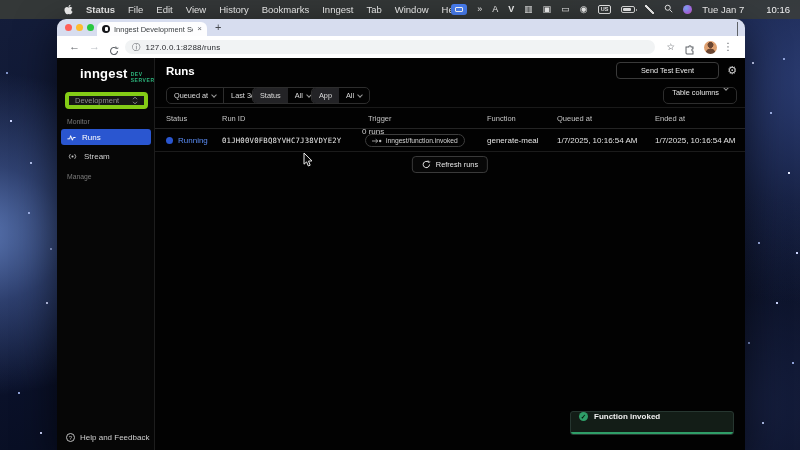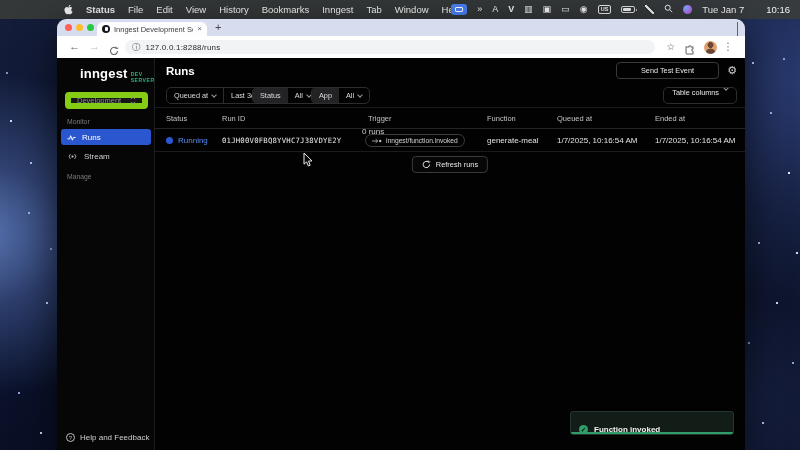--- a/index.html
+++ b/index.html
@@ -69,21 +69,21 @@
                 radial-gradient(circle at 50% 95%, #6b4632 0 34%, rgba(0,0,0,0) 36%), #dfa070; }
   .tb-dots { position:absolute; right:12px; top:4.5px; font-size:10px; color:#5f6368; }
 
   
   .content { position:absolute; left:0; top:39px; width:688px; height:392px; background:#020202; display:flex; }
   .sidebar { position:relative; width:98px; height:100%; background:#060606; border-right:1px solid #1d1d1d; flex:0 0 auto; }
   .logo-row { position:absolute; left:23px; top:9px; display:flex; align-items:flex-start; gap:3px; }
   .logo { font-size:13px; font-weight:800; color:#fff; letter-spacing:.2px; line-height:1; }
   .logo-badge { font-size:5px; font-weight:700; color:#2cb47c; letter-spacing:.6px; margin-top:4px; }
   .env-sel { position:absolute; left:8px; top:34px; width:83px; height:17px; background:#161616;
-    border:6px solid #84cc16; border-radius:4px; display:flex; align-items:center; padding:0 6px; }
+    border:4px solid #84cc16; border-radius:4px; display:flex; align-items:center; padding:0 6px; }
   .env-sel span.txt { font-size:7.5px; color:#8f8f8f; flex:1; }
   .sec-label { position:absolute; left:10px; font-size:6.8px; color:#7a7a7a; }
   .side-item { position:absolute; left:4px; width:90px; height:16px; border-radius:3px;
     display:flex; align-items:center; gap:6px; padding:0 6px; color:#cfcfcf; font-size:8px; }
   .side-item.active { background:#2a56d0; color:#fff; }
   .side-item svg { flex:0 0 auto; }
   .side-foot { position:absolute; left:9px; bottom:8px; display:flex; align-items:center; gap:5px; color:#cfcfcf; font-size:8px; }
   .q-ic { width:9px; height:9px; border:1px solid #bdbdbd; border-radius:50%; font-size:6px; line-height:8px;
     text-align:center; color:#bdbdbd; }
 
@@ -115,21 +115,21 @@
   .dot { width:7px; height:7px; border-radius:50%; background:#2a56d0; }
   .running-txt { color:#5b8df5; font-size:8px; font-weight:500; }
   .mono { font-family:"DejaVu Sans Mono", monospace; font-size:7.3px; letter-spacing:.2px; color:#ededed; }
   .trigger-pill { position:absolute; left:210px; top:5px; height:13px; border:1px solid #3d3d3d; border-radius:7px;
     display:flex; align-items:center; gap:4px; padding:0 6px; font-size:6.7px; color:#d6d6d6; }
 
   .refresh-btn { position:absolute; left:50%; transform:translateX(-50%); top:98px; height:17px;
     padding:0 9px; gap:5px; font-size:7.4px; background:#070707; border-radius:4px; }
 
   .toast { position:absolute; right:11px; top:353px; width:164px; height:24px; background:#131d17;
-    border:1px solid #263630; border-radius:3px; display:flex; align-items:flex-end; gap:6px; padding:0 8px; overflow:hidden; }
+    border:1px solid #263630; border-radius:3px; display:flex; align-items:flex-start; gap:6px; padding:0 8px; overflow:hidden; }
   .toast-check { width:9px; height:9px; border-radius:50%; background:#2f9e68; color:#06130c; font-size:6.5px;
     line-height:9px; text-align:center; font-weight:700; flex:0 0 auto; }
   .toast-msg { font-size:8px; font-weight:600; color:#f2f2f2; }
   .toast-bar { position:absolute; left:0; bottom:0; width:100%; height:2px; background:#2f9e68; }
 
   .cursor { position:absolute; left:303px; top:152px; z-index:50; }
 </style>
 </head>
 <body>
 

